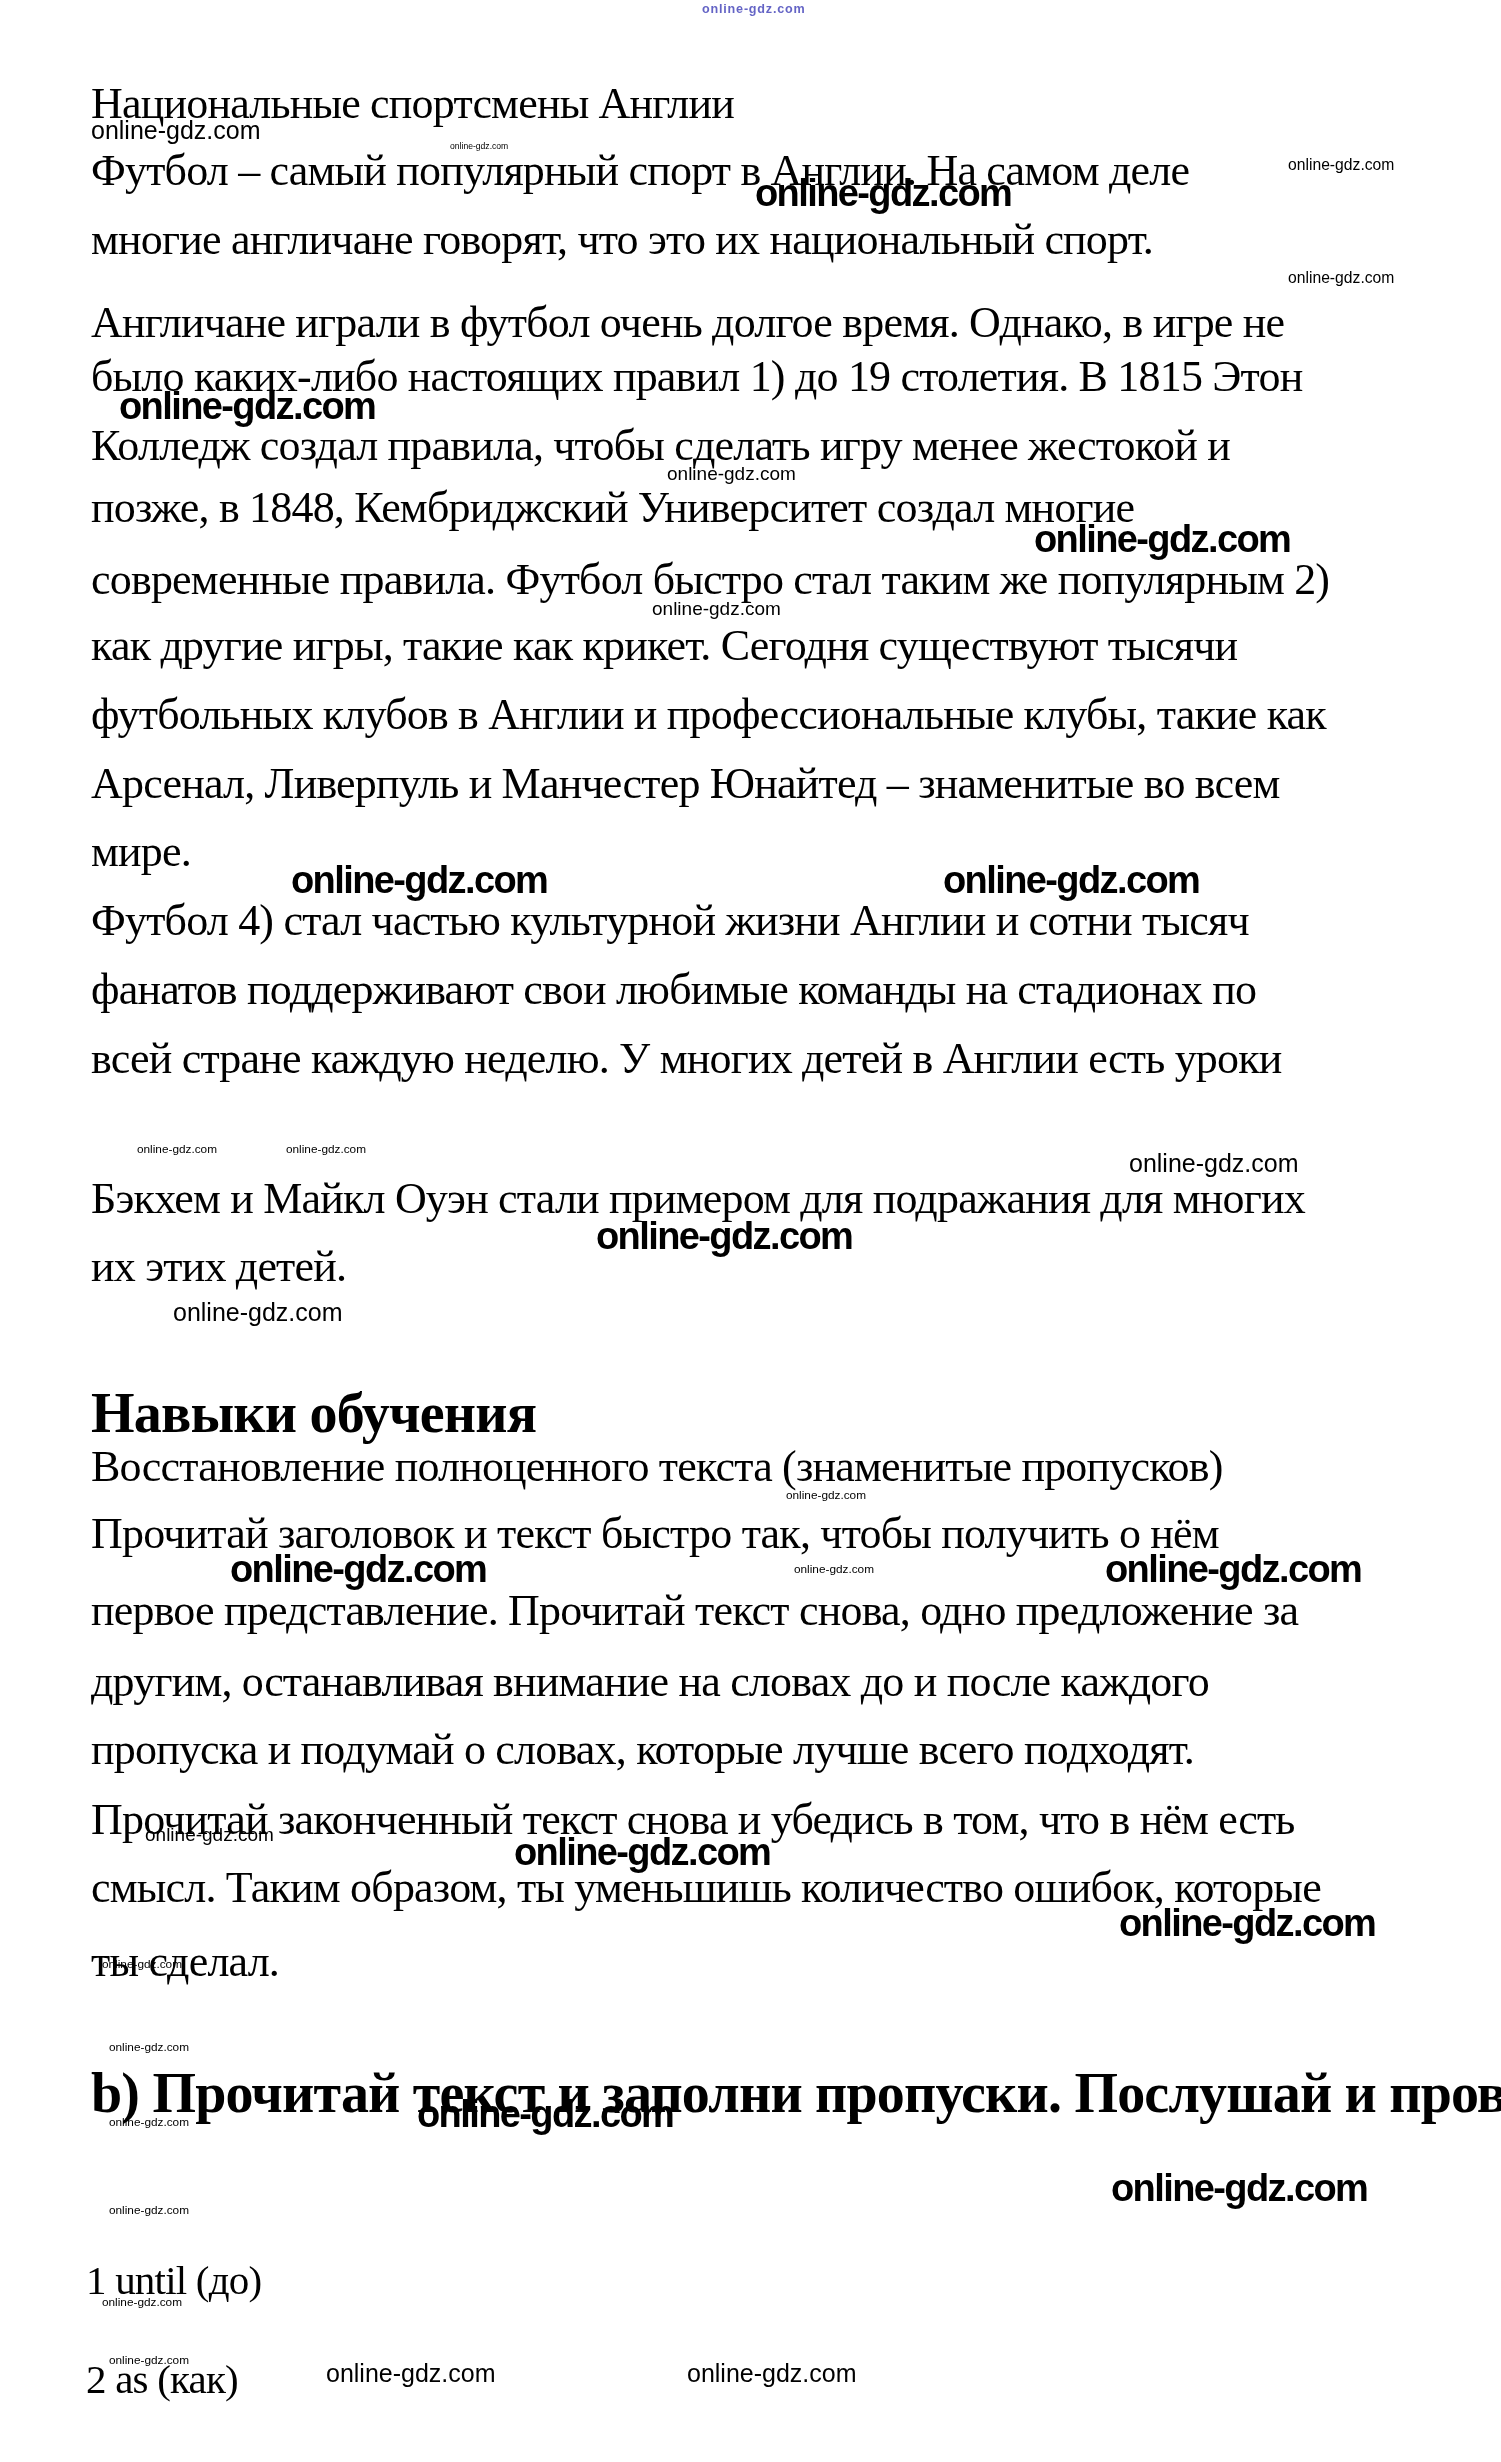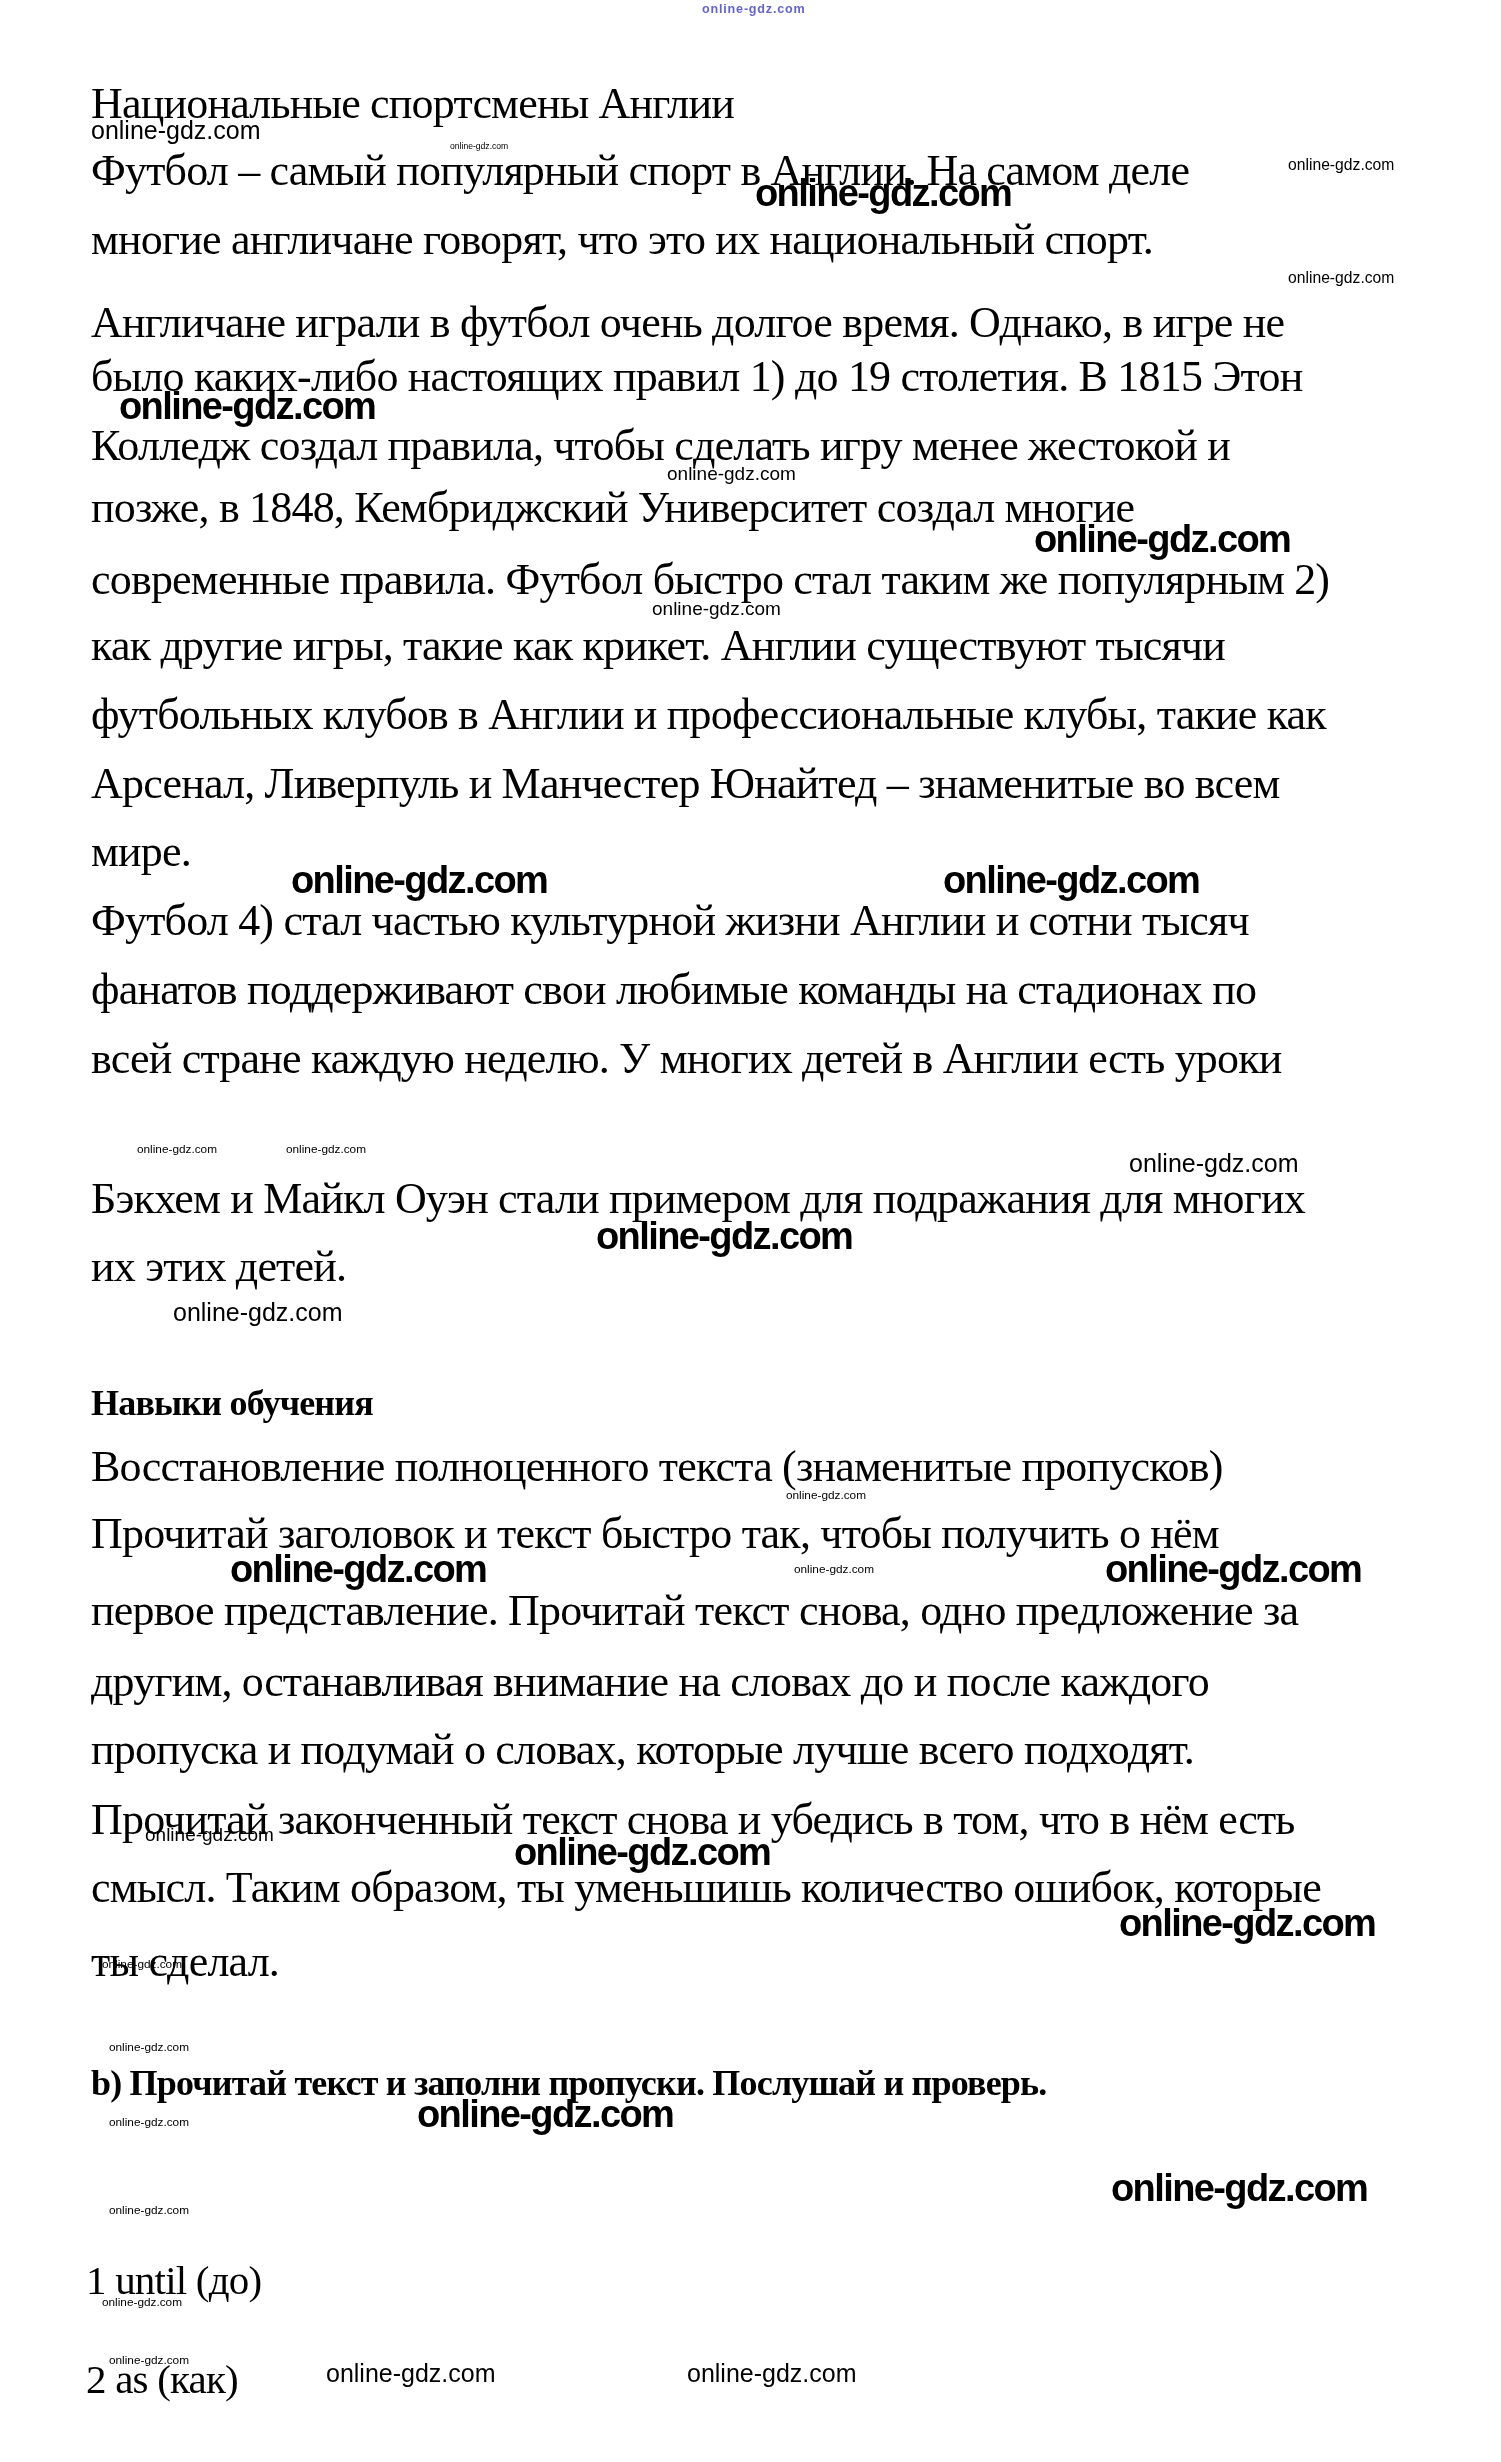--- a/index.html
+++ b/index.html
@@ -15,21 +15,21 @@
   .tline {
     position: absolute;
     left: 91px;
     font-family: "Liberation Serif", serif;
     font-size: 44px;
     line-height: 1.0;
     letter-spacing: -0.8px;
     white-space: nowrap;
     color: #000;
   }
-  .tline.bold { font-weight: bold; font-size: 36px; }
+  .tline.bold { font-weight: bold; font-size: 56px; }
   .answer { font-size: 41px; left: 86px; }
   .wm {
     position: absolute;
     font-family: "Liberation Sans", sans-serif;
     color: #000;
     white-space: nowrap;
     line-height: 1.0;
   }
   .wm.big   { font-size: 38px; font-weight: bold; letter-spacing: -1.6px; }
   .wm.med   { font-size: 25px; }
@@ -52,21 +52,21 @@
 
   <div class="tline" style="top:82px">Национальные спортсмены Англии</div>
 
   <div class="tline" style="top:149px">Футбол – самый популярный спорт в Англии. На самом деле</div>
   <div class="tline" style="top:218px">многие англичане говорят, что это их национальный спорт.</div>
   <div class="tline" style="top:301px">Англичане играли в футбол очень долгое время. Однако, в игре не</div>
   <div class="tline" style="top:355px">было каких-либо настоящих правил 1) до 19 столетия. В 1815 Этон</div>
   <div class="tline" style="top:424px">Колледж создал правила, чтобы сделать игру менее жестокой и</div>
   <div class="tline" style="top:486px">позже, в 1848, Кембриджский Университет создал многие</div>
   <div class="tline" style="top:558px">современные правила. Футбол быстро стал таким же популярным 2)</div>
-  <div class="tline" style="top:624px">как другие игры, такие как крикет. Англии существуют тысячи</div>
+  <div class="tline" style="top:624px">как другие игры, такие как крикет. Сегодня существуют тысячи</div>
   <div class="tline" style="top:693px">футбольных клубов в Англии и профессиональные клубы, такие как</div>
   <div class="tline" style="top:762px">Арсенал, Ливерпуль и Манчестер Юнайтед – знаменитые во всем</div>
   <div class="tline" style="top:830px">мире.</div>
   <div class="tline" style="top:899px">Футбол 4) стал частью культурной жизни Англии и сотни тысяч</div>
   <div class="tline" style="top:968px">фанатов поддерживают свои любимые команды на стадионах по</div>
   <div class="tline" style="top:1037px">всей стране каждую неделю. У многих детей в Англии есть уроки</div>
   <div class="tline" style="top:1177px">Бэкхем и Майкл Оуэн стали примером для подражания для многих</div>
   <div class="tline" style="top:1245px">их этих детей.</div>
 
   <div class="tline bold" style="top:1385px">Навыки обучения</div>

